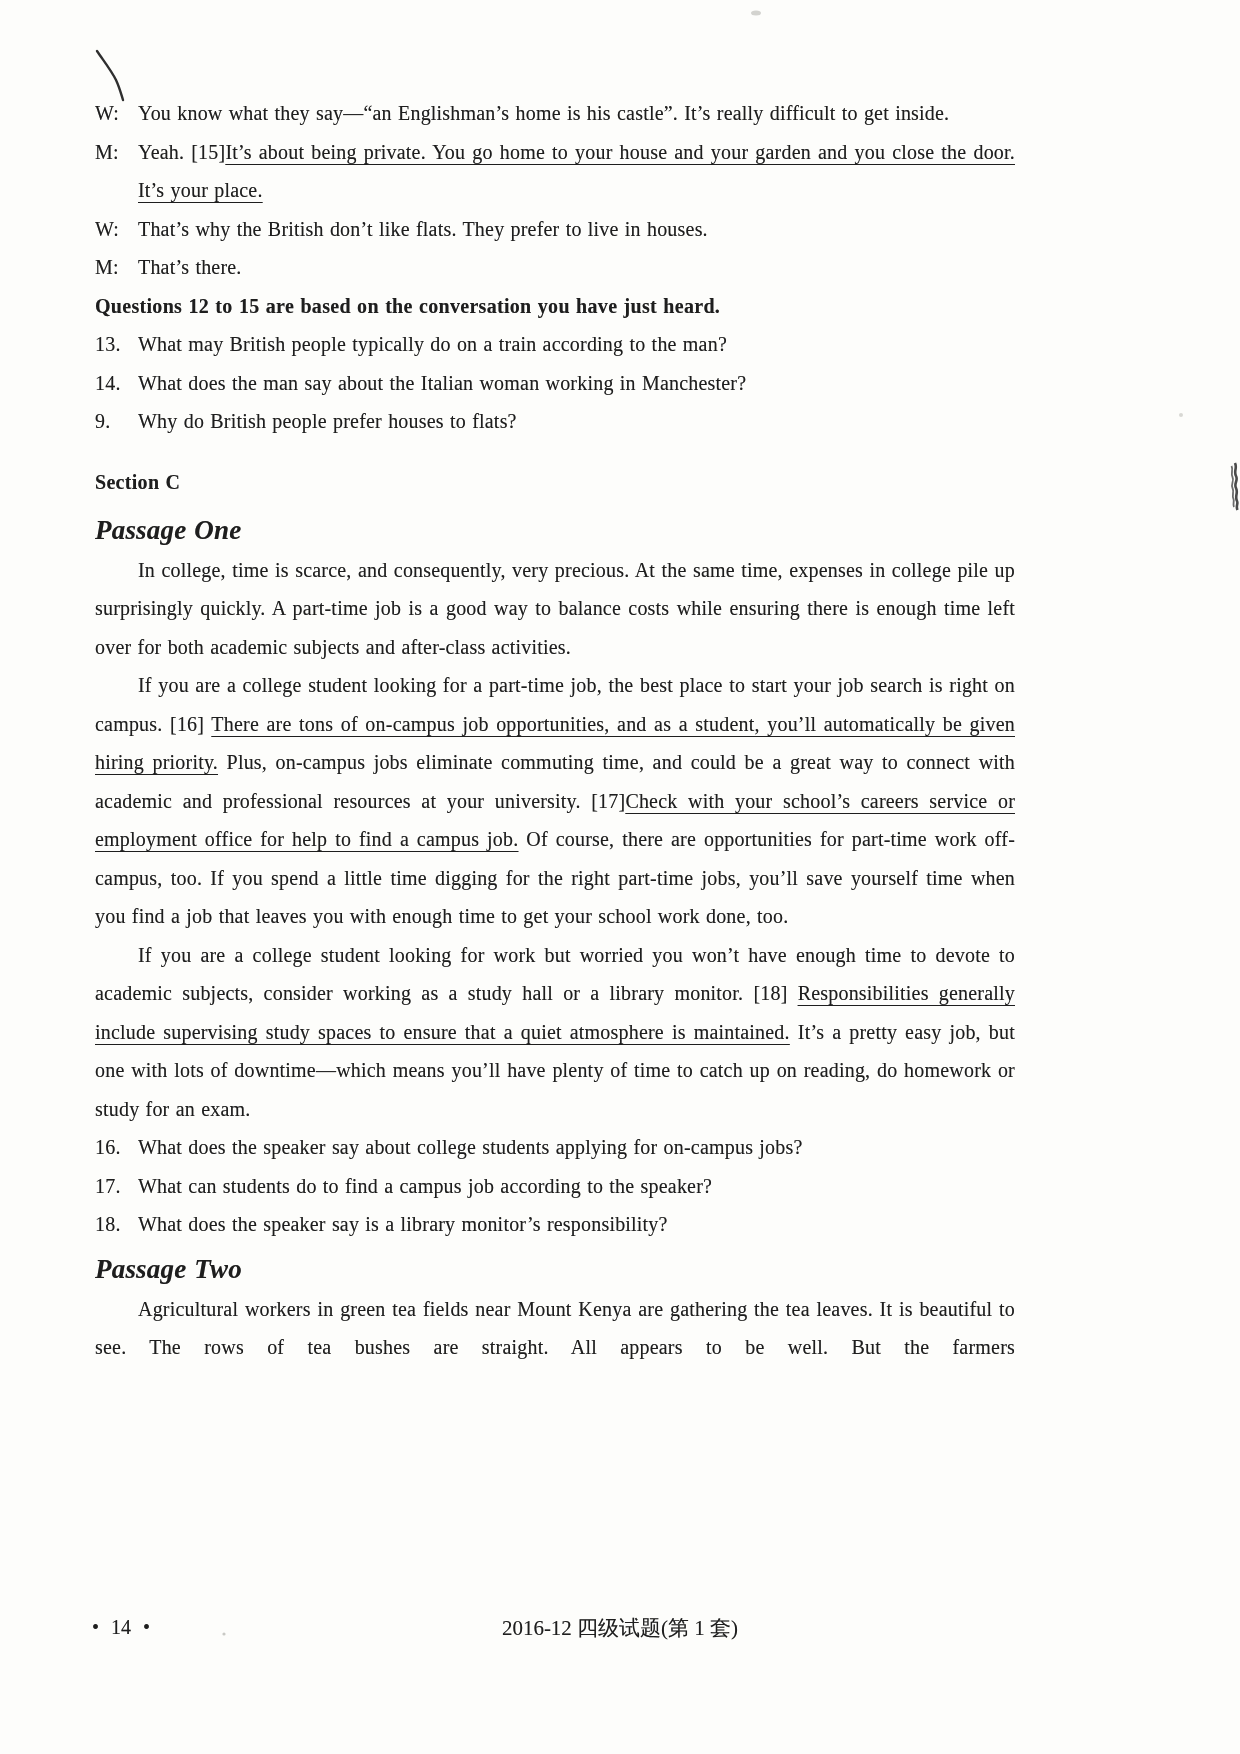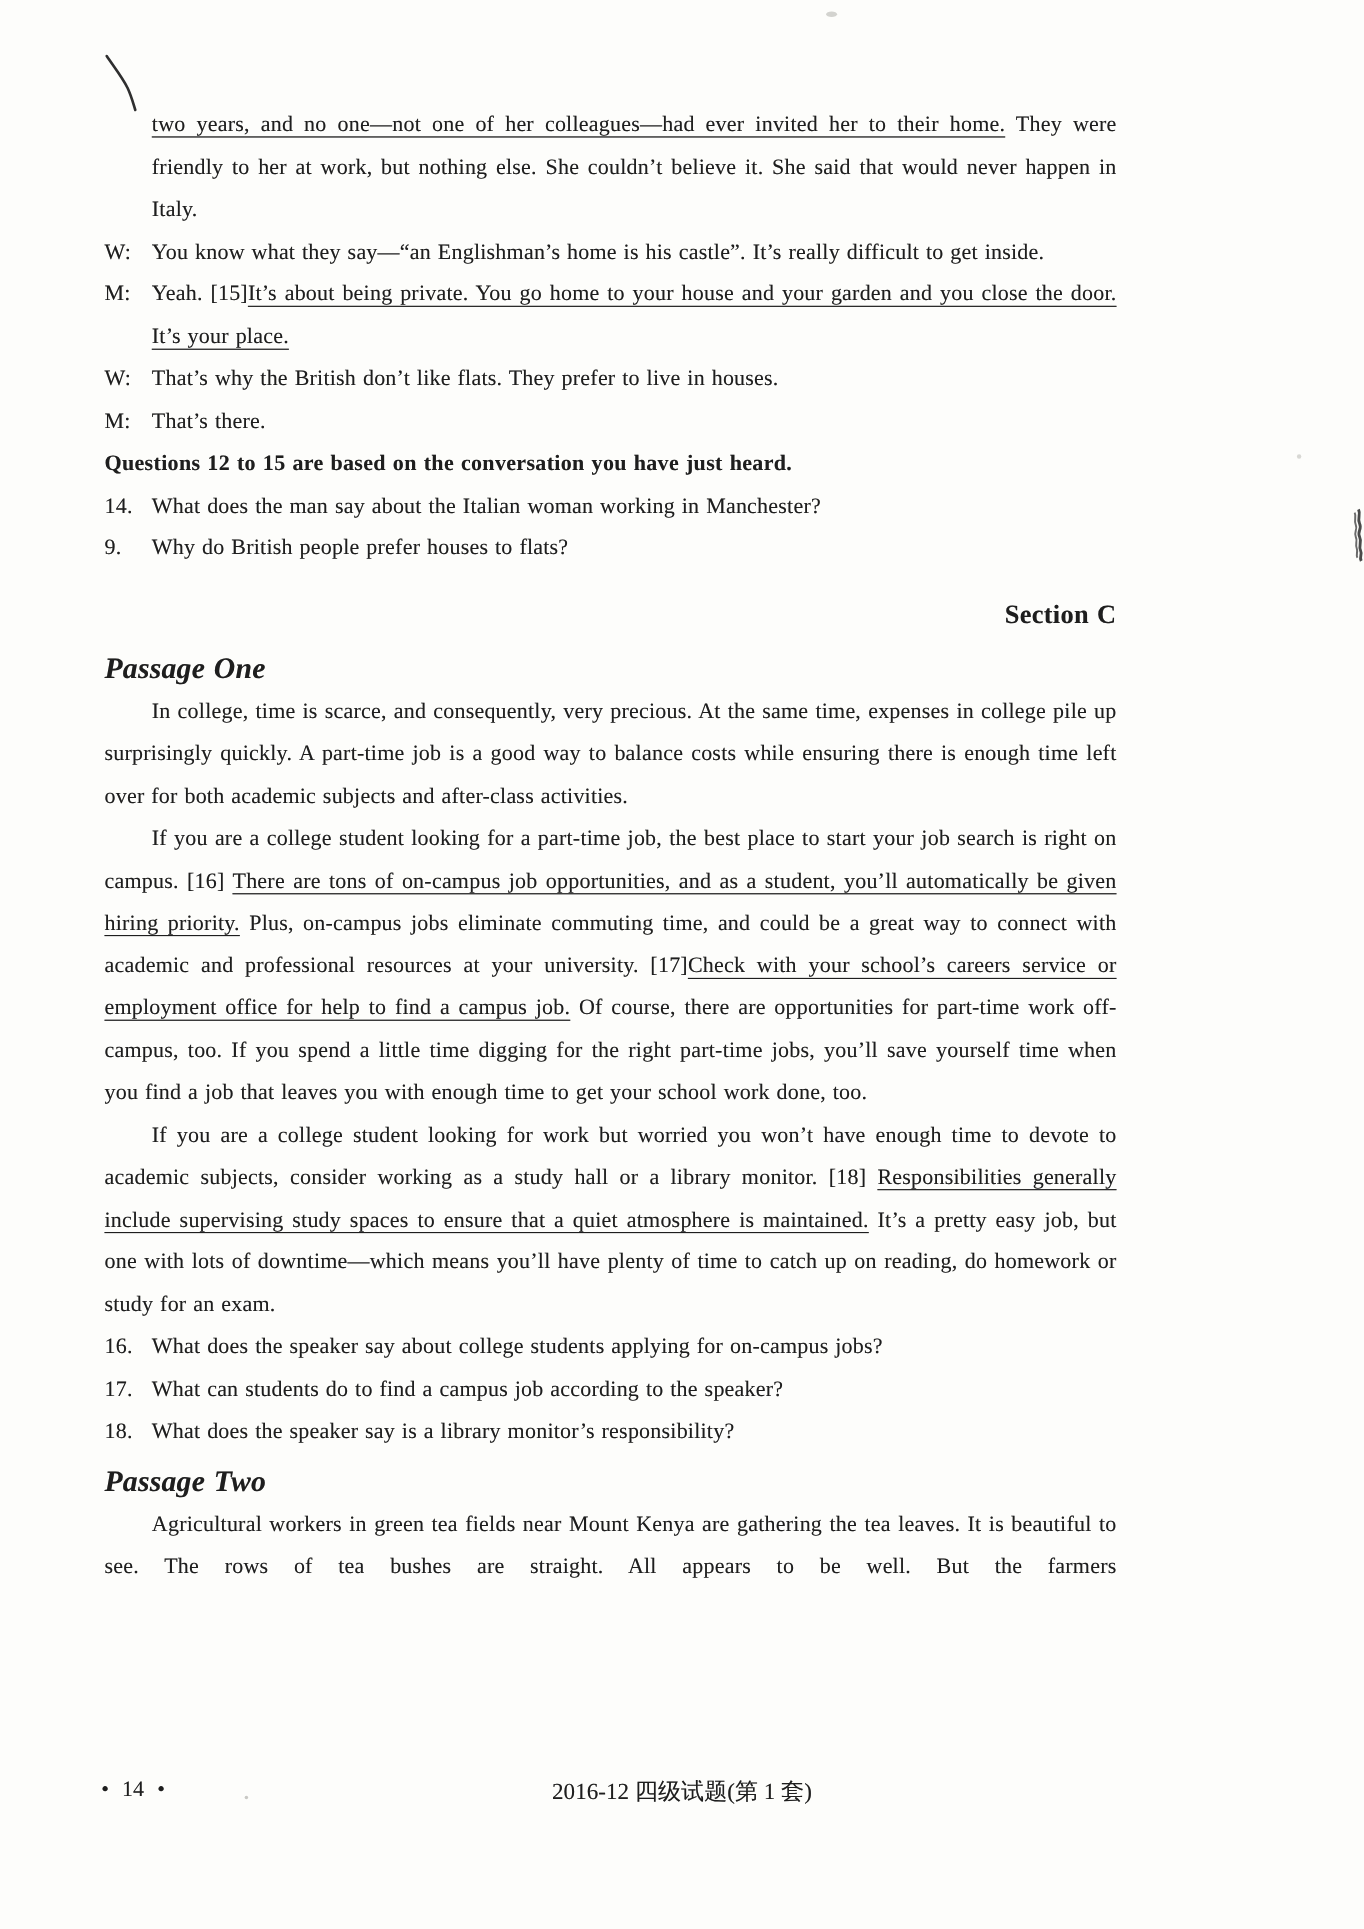--- a/index.html
+++ b/index.html
@@ -33,22 +33,22 @@
   .cont { margin-left: 43px; }
   .indent { text-indent: 43px; }
   .u {
     text-decoration-line: underline;
     text-decoration-thickness: 1.3px;
     text-underline-offset: 5px;
     text-decoration-skip-ink: none;
   }
   .qhead { font-weight: 700; letter-spacing: 0.3px; }
   .sec-title {
-    font-size: 24px; font-weight: 700;
-    line-height: 46px; margin-top: 18px; letter-spacing: 0.3px; text-align: right;
+    font-size: 20px; font-weight: 700;
+    line-height: 46px; margin-top: 18px; letter-spacing: 0.3px;
   }
   .passage-title {
     font-size: 27px; font-weight: 700; font-style: italic;
     line-height: 42px; margin-top: 4px;
   }
   .footer {
     position: absolute; top: 1614px; left: 0; width: 1240px;
     height: 34px; font-size: 20px;
     text-shadow: 0 0 0.5px rgba(45,45,45,0.45);
   }
@@ -64,33 +64,33 @@
     <path d="M97 51 C103 60 111 70 116 80 C119.5 87.5 121 93.5 123 100" fill="none" stroke="#2f2f2f" stroke-width="2.4" stroke-linecap="round"></path>
     <path d="M1235 463 c2.5 5 -1.5 8 1 13 c2.5 5 -2.5 7 0 12 c2.5 5 -1.5 8 1 13 c1.5 3 -1.5 5 0.5 9" fill="none" stroke="#4a4a4a" stroke-width="2.6"></path>
     <path d="M1231.5 466 c2 4 -1 7 1 11 c2 4 -2 7 0 11 c2 4 -1 7 1 11 c1 3 -1 5 0.5 8" fill="none" stroke="#6a6a6a" stroke-width="1.8"></path>
     <ellipse cx="756" cy="13" rx="5" ry="2.5" fill="#d3d3cf"></ellipse>
     <circle cx="1181" cy="415" r="2" fill="#d8d8d4"></circle>
     <circle cx="224" cy="1634" r="1.6" fill="#c9c9c5"></circle>
   </svg>
 
   <div class="content">
 
-    <p class="jus cont"><span class="u">two years, and no one—not one of her colleagues—had ever invited her to their home.</span><span> They were friendly to her at work, but nothing else. She couldn’t believe it. She said that would never happen in Italy.</span></p>
 
     <p class="jus hang"><span class="lbl">W:</span><span>You know what they say—“an Englishman’s home is his castle”. It’s really difficult to get inside.</span></p>
 
     <p class="jus hang"><span class="lbl">M:</span><span>Yeah. [15]</span><span class="u">It’s about being private. You go home to your house and your garden and you close the door. It’s your place.</span></p>
 
     <p class="jus hang"><span class="lbl">W:</span><span>That’s why the British don’t like flats. They prefer to live in houses.</span></p>
 
     <p class="jus hang"><span class="lbl">M:</span><span>That’s there.</span></p>
 
     <p class="qhead">Questions 12 to 15 are based on the conversation you have just heard.</p>
 
 
+    <p class="hang"><span class="lbl">13.</span><span>What may British people typically do on a train according to the man?</span></p>
 
     <p class="hang"><span class="lbl">14.</span><span>What does the man say about the Italian woman working in Manchester?</span></p>
 
     <p class="hang"><span class="lbl">9.</span><span>Why do British people prefer houses to flats?</span></p>
 
     <h2 class="sec-title">Section C</h2>
 
     <h3 class="passage-title">Passage One</h3>
 
     <p class="jus indent">In college, time is scarce, and consequently, very precious. At the same time, expenses in college pile up surprisingly quickly. A part-time job is a good way to balance costs while ensuring there is enough time left over for both academic subjects and after-class activities.</p>

